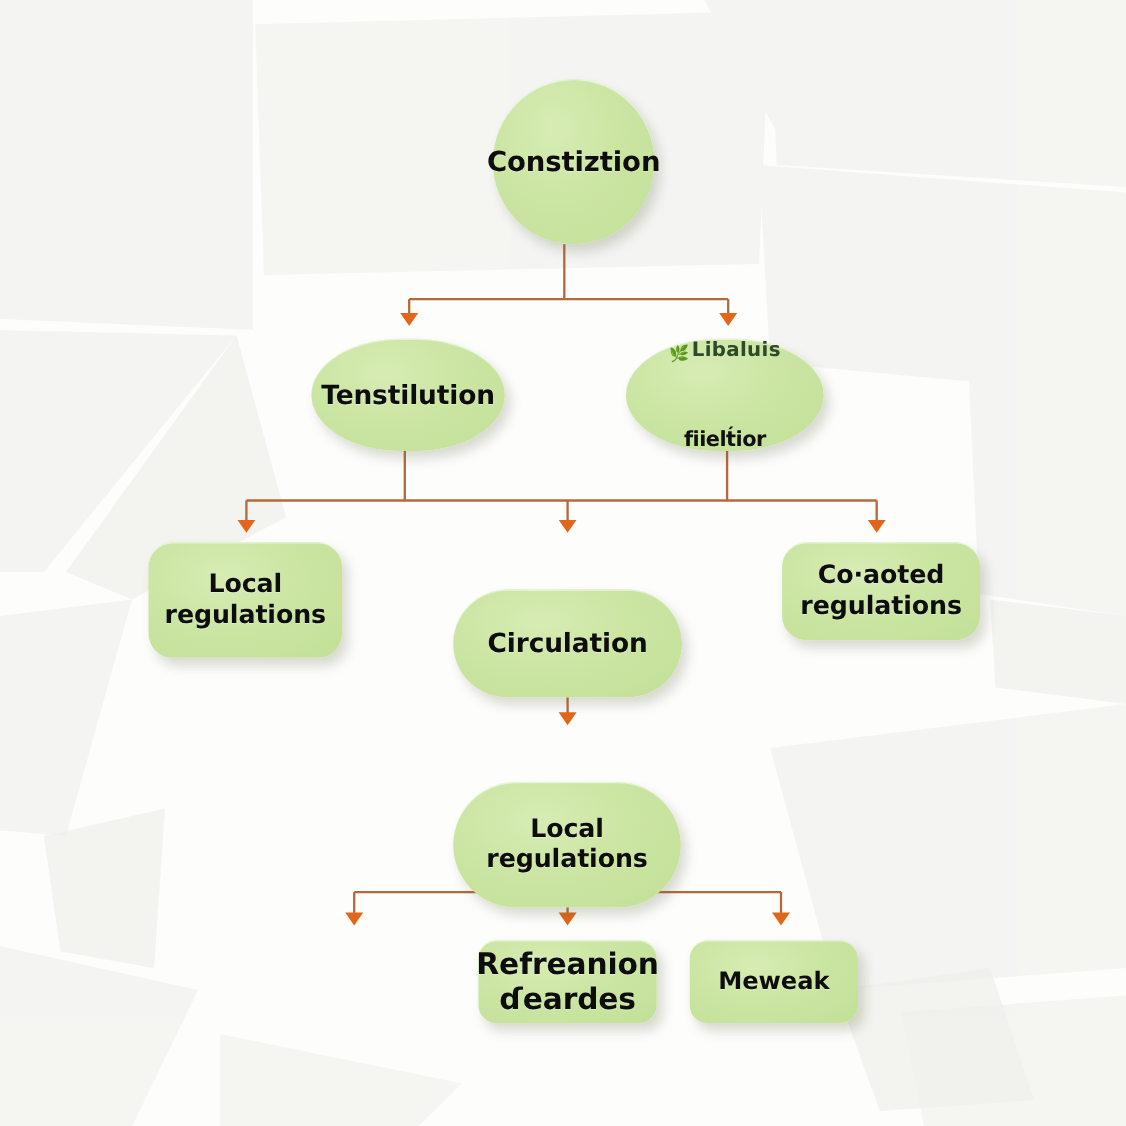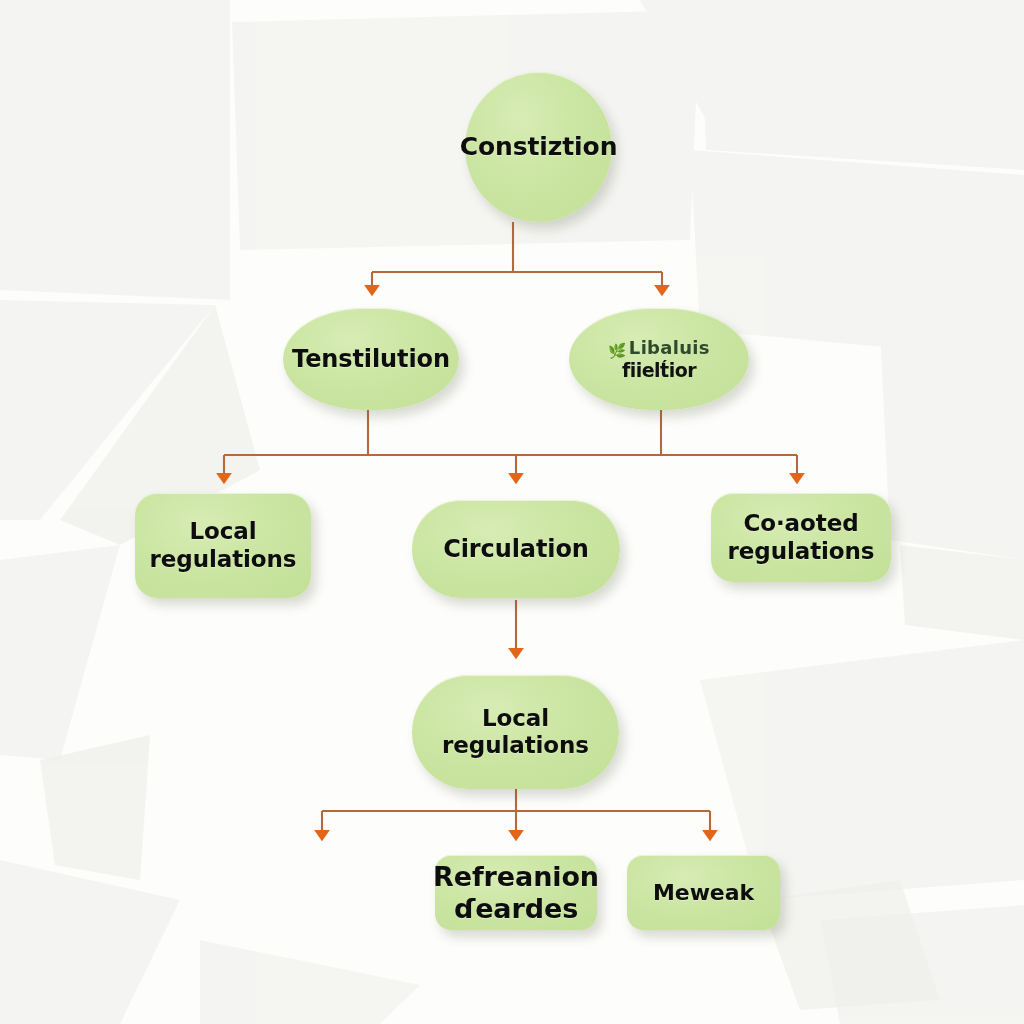--- a/index.html
+++ b/index.html
@@ -59,21 +59,21 @@
   }
 
   .node .label {
     display: block;
     padding: 0 10px;
     text-shadow: 0 1px 0 rgba(255,255,255,0.35);
   }
 
   
   .shape-circle   { border-radius: 50%; }
-  .shape-stadium  { border-radius: 999px; }
+  .shape-stadium  { border-radius: 999px; margin-top: 36px; }
   .shape-rounded  { border-radius: 22px; }
   .shape-rounded-sm { border-radius: 16px; }
 
   
   .shape-octagonal {
     border-radius: 46% 46% 46% 46% / 50% 50% 50% 50%;
   }
 
   .leaf-glyph {
     display: inline-block;
@@ -151,29 +151,29 @@
       <path d="M516,789 L516,811"></path>
       <path d="M322,811 L710,811"></path>
       <path d="M322,811 L322,835" marker-end="url(#arrow)"></path>
       <path d="M516,811 L516,835" marker-end="url(#arrow)"></path>
       <path d="M710,811 L710,835" marker-end="url(#arrow)"></path>
     </g>
   </svg>
 
   <div id="nodes">
 
-    <div class="node shape-circle" style="left:465px; top:72px; width:147px; height:150px; font-size:25px;">
+    <div class="node shape-circle" style="left:448px; top:72px; width:147px; height:150px; font-size:25px;">
       <span class="label">Constiztion</span>
     </div>
 
     <div class="node shape-octagonal" style="left:283px; top:308px; width:176px; height:102px; font-size:24px;">
       <span class="label">Tenstilution</span>
     </div>
 
-    <div class="node shape-octagonal" style="left:569px; top:308px; width:180px; height:102px; flex-direction:column;">
+    <div class="node shape-octagonal" style="left:569px; top:308px; width:180px; height:102px; flex-direction:column;justify-content:space-between;">
       <span class="garbled-line1">
         <span class="leaf-glyph">🌿</span><span>Libaluis</span>
       </span>
       <span class="garbled-line2">fiielt́ior</span>
     </div>
 
     <div class="node shape-rounded" style="left:135px; top:493px; width:176px; height:105px; font-size:23px; flex-direction:column;">
       <span class="label">Local</span>
       <span class="label">regulations</span>
     </div>

